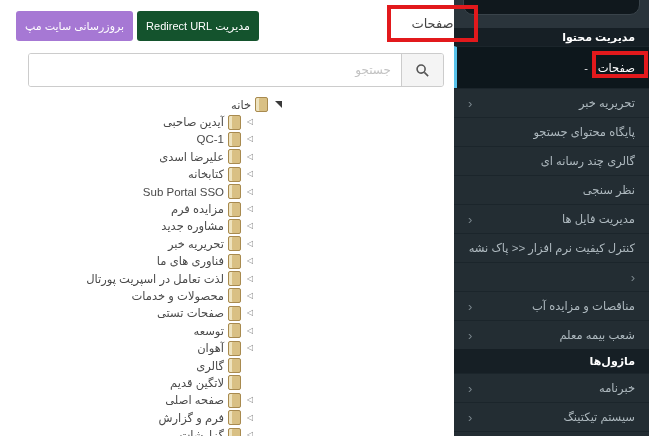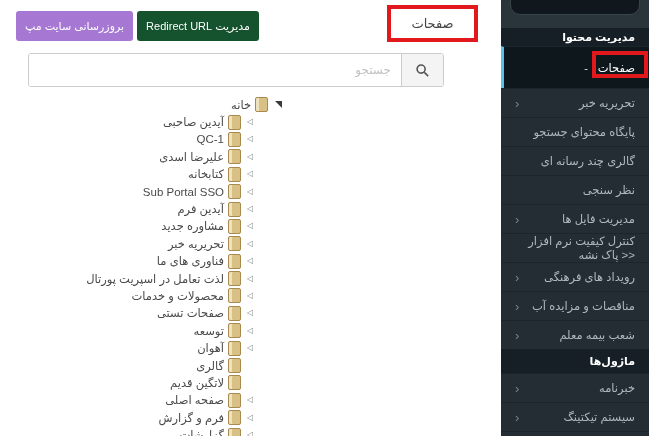--- a/index.html
+++ b/index.html
@@ -37,21 +37,21 @@
   .trow.lvl1{padding-right:27px;}
   .tgl{width:10px;display:inline-flex;justify-content:center;color:#8a8a8a;
        font-size:8px;line-height:1;cursor:pointer;}
   .tgl.open{width:0;height:0;border-top:7px solid #3a3a3a;border-left:7px solid transparent;
        margin-left:3px;}
   .tgl.none{visibility:hidden;}
   .book{width:11px;height:13px;background:#d9c084;border:1px solid #a88a4f;
        border-radius:2px;box-shadow:inset 3px 0 0 #eee3bf;flex:none;}
   .tlabel{cursor:pointer;}
   
-  .sidebar{position:absolute;right:0;top:0;width:148px;height:436px;
+  .sidebar{position:absolute;right:0;top:0;width:195px;height:436px;
        background:#232d33;direction:rtl;}
   .side-top{height:28px;background:#2a343b;position:relative;overflow:hidden;}
   .side-search{position:absolute;left:9px;right:9px;top:-14px;height:27px;
        background:#10181d;border:1px solid #39434a;border-radius:10px;}
   .side-header{background:#161f25;color:#fff;font-size:11px;font-weight:bold;
        padding:0 14px;display:flex;align-items:center;}
   .side-header.h1{height:18px;}
   .side-header.h2{height:24px;}
   .side-item{height:29px;box-sizing:border-box;border-top:1px solid #1b252b;
        padding:0 14px;display:flex;align-items:center;justify-content:space-between;
@@ -118,21 +118,21 @@
         <span class="tlabel" dir="auto">کتابخانه</span>
       </div>
       <div class="trow lvl1">
         <span class="tgl closed">◁</span>
         <span class="book"></span>
         <span class="tlabel" dir="auto">Sub Portal SSO</span>
       </div>
       <div class="trow lvl1">
         <span class="tgl closed">◁</span>
         <span class="book"></span>
-        <span class="tlabel" dir="auto">آیدین فرم</span>
+        <span class="tlabel" dir="auto">مزایده فرم</span>
       </div>
       <div class="trow lvl1">
         <span class="tgl closed">◁</span>
         <span class="book"></span>
         <span class="tlabel" dir="auto">مشاوره جدید</span>
       </div>
       <div class="trow lvl1">
         <span class="tgl closed">◁</span>
         <span class="book"></span>
         <span class="tlabel" dir="auto">تحریریه خبر</span>
@@ -220,21 +220,20 @@
         <span>نظر سنجی</span>
       </div>
       <div class="side-item">
         <span>مدیریت فایل ها</span>
         <span class="chev">‹</span>
       </div>
       <div class="side-item">
         <span>کنترل کیفیت نرم افزار &lt;&lt; پاک نشه</span>
       </div>
       <div class="side-item">
-        <span>رویداد های فرهنگی</span>
         <span class="chev">‹</span>
       </div>
       <div class="side-item">
         <span>مناقصات و مزایده آب</span>
         <span class="chev">‹</span>
       </div>
       <div class="side-item">
         <span>شعب بیمه معلم</span>
         <span class="chev">‹</span>
       </div>

